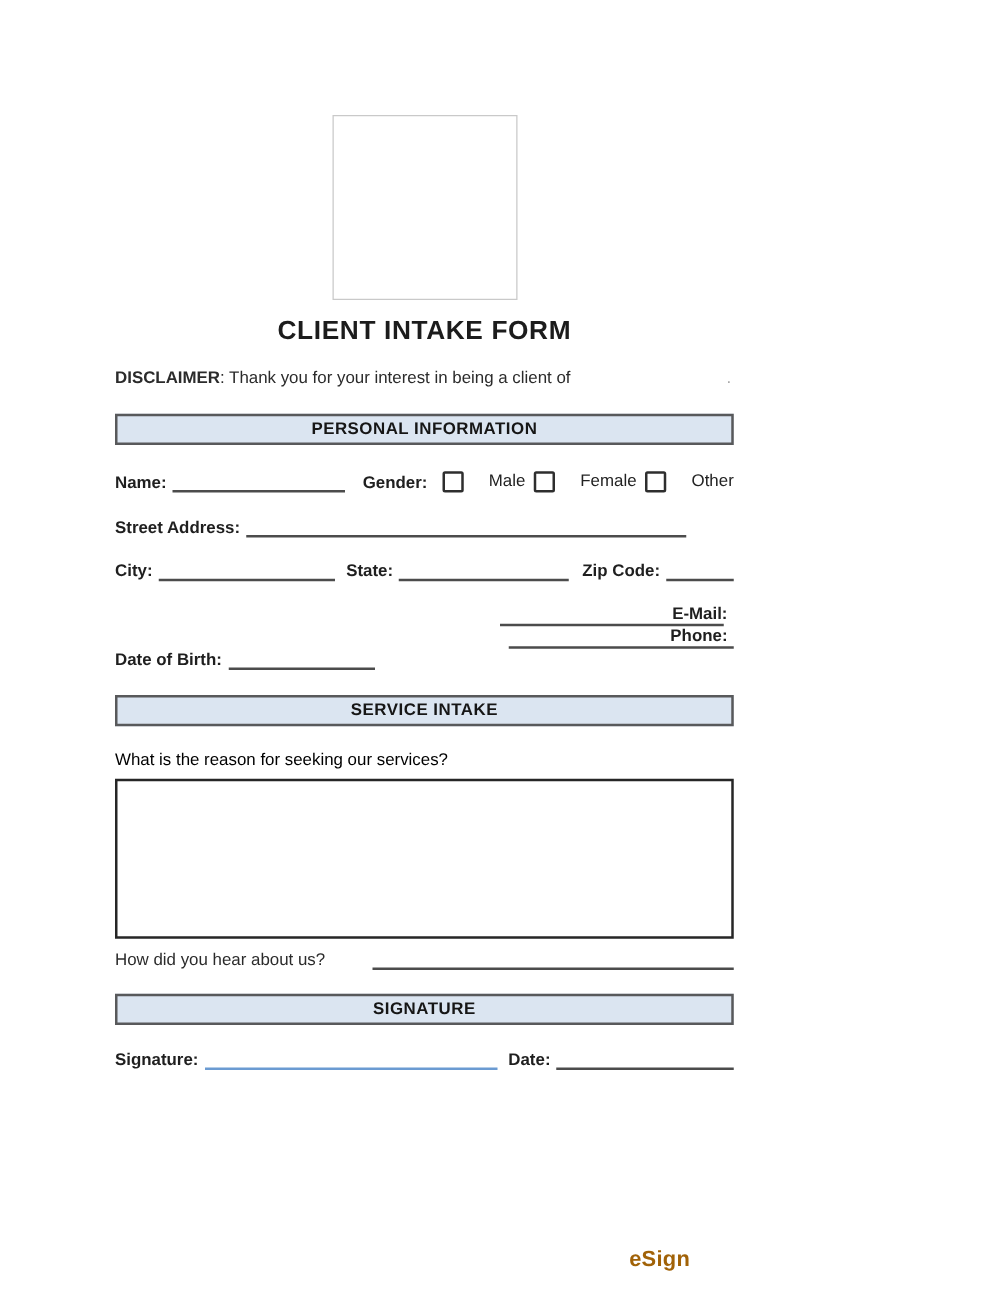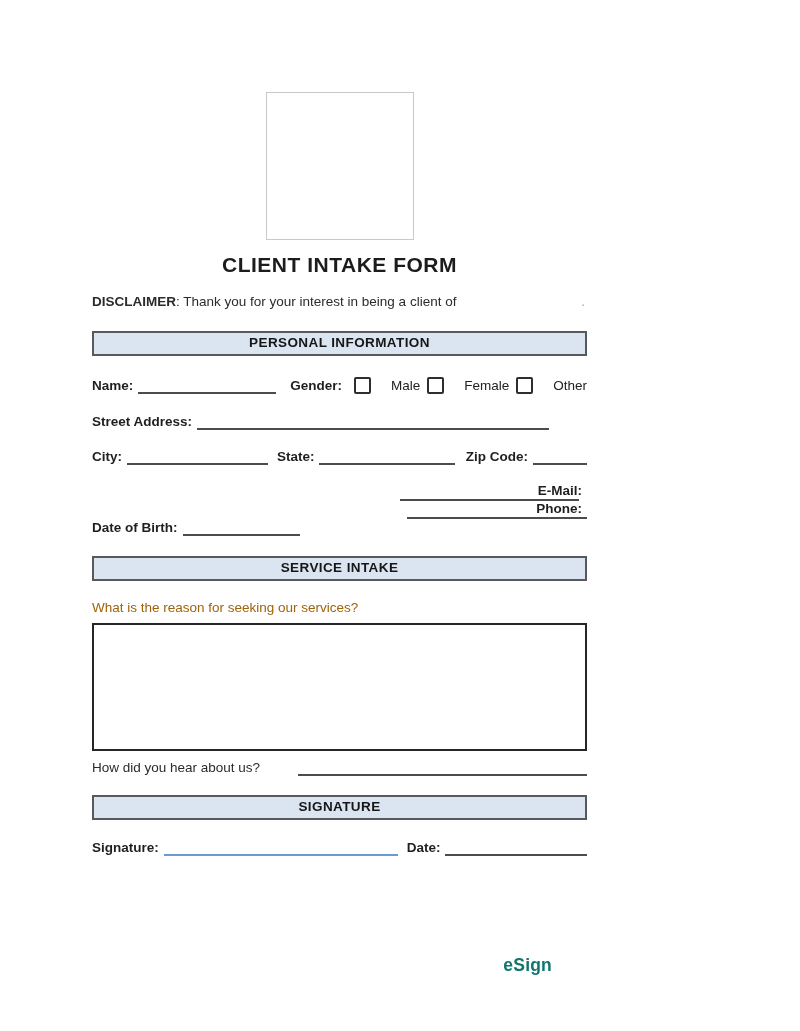--- a/index.html
+++ b/index.html
@@ -84,50 +84,50 @@
   .w-state { width: 168px; margin-right: 11px; }
   .w-zip { width: 67px; }
   .w-email { width: 179px; margin-right: 8px; }
   .w-phone { width: 180px; }
   .w-dob { width: 117px; }
   .w-ref { width: 330px; }
   .w-sig { width: 256px; margin-right: 9px; }
   .w-date { width: 155px; }
 
   .gender-group { display: flex; align-items: center; margin-left: 14px; height: 17px; }
-  .gopt { display: flex; align-items: center; margin-left: 7px; gap: 16px; }
+  .gopt { display: flex; align-items: flex-start; margin-left: 7px; gap: 16px; }
   .gopt:first-of-type { margin-left: 0; }
   .cb {
     width: 13px; height: 13px;
     border: 2px solid #2e2e2e;
     border-radius: 2px;
     background: #fff;
     margin-right: 4px;
     box-sizing: content-box;
   }
 
-  .question { margin-top: 19px; font-size: 13.5px; line-height: 16px; color: #a16207; }
+  .question { margin-top: 19px; font-size: 13.5px; line-height: 16px; color: #000000; }
 
   .reason-box {
     margin-top: 7px;
     height: 124px;
     border: 2px solid #262626;
     background: #fff;
     font-size: 13px;
     padding: 0;
   }
 
   .brand {
     position: absolute;
-    top: 955px;
+    top: 997px;
     right: 128px;
     font-size: 17.5px;
     font-weight: bold;
     letter-spacing: 0.2px;
-    color: #0f766e;
+    color: #a16207;
   }
 </style>
 </head>
 <body>
 
 <div class="page">
   <div class="content">
 
     <div class="logo-box"></div>
 

